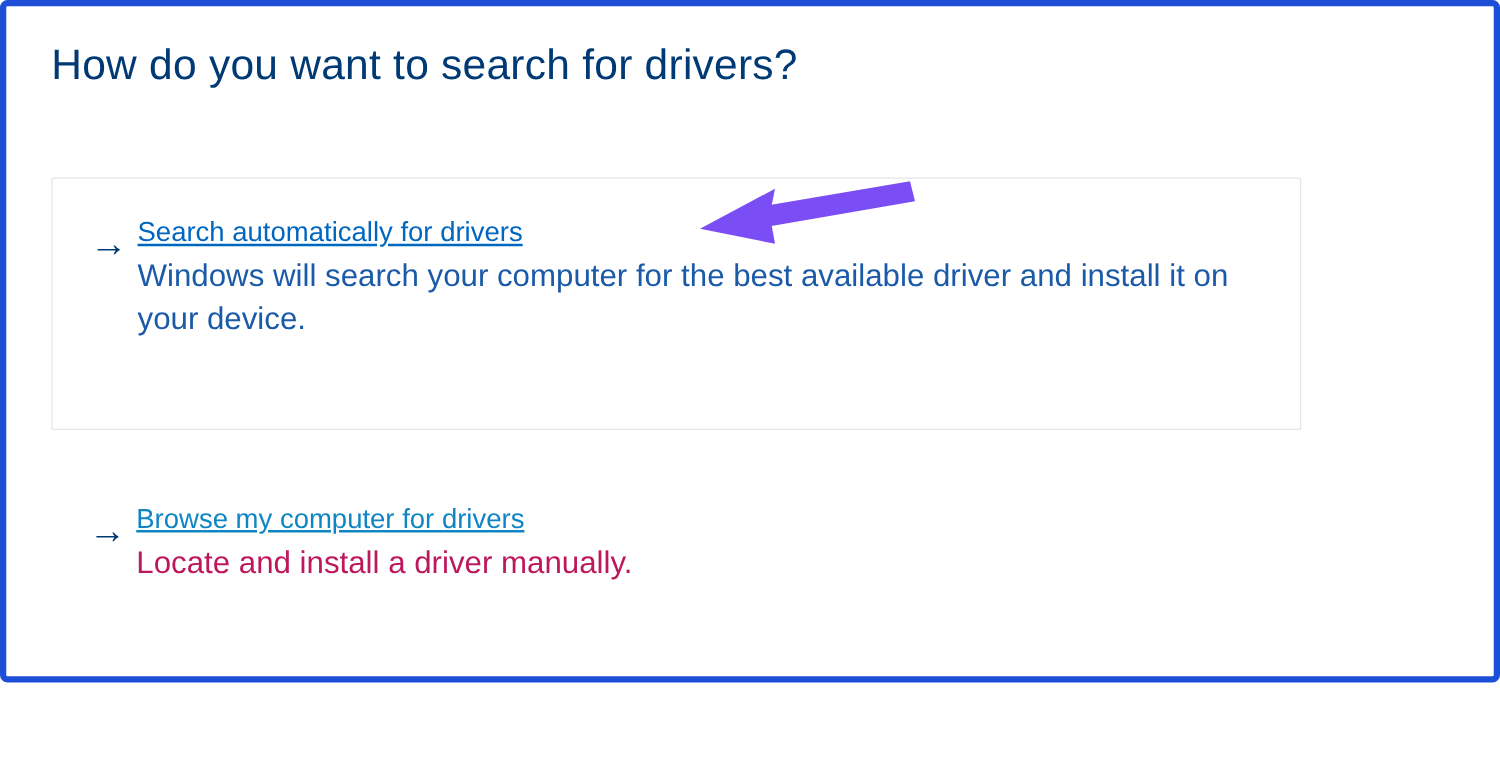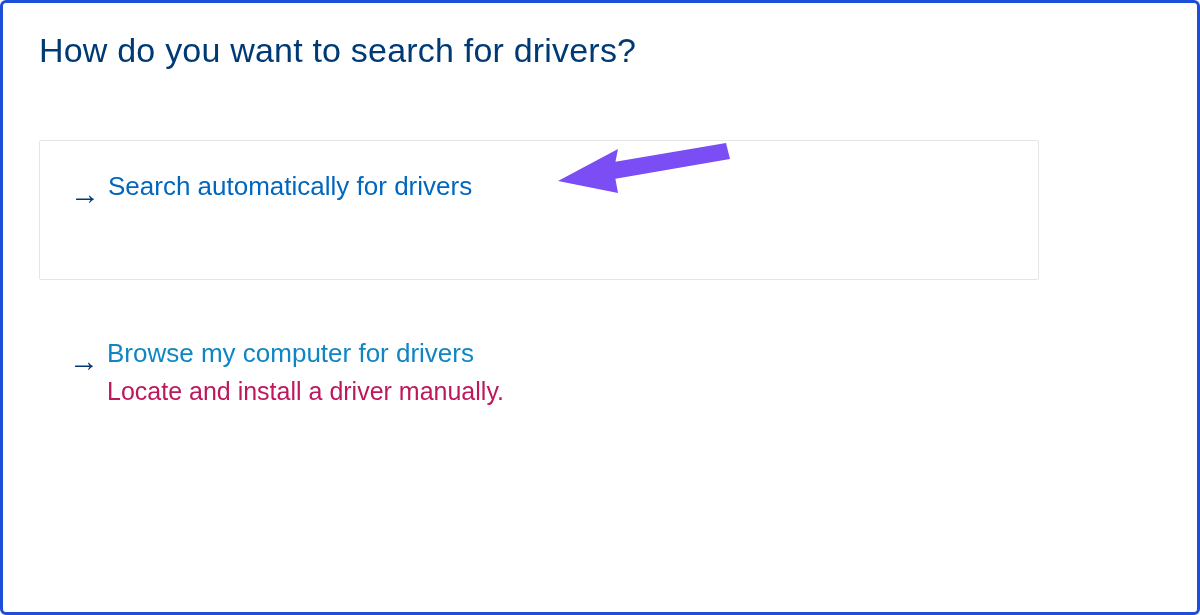--- a/index.html
+++ b/index.html
@@ -5,22 +5,22 @@
     * { box-sizing: border-box; margin: 0; padding: 0; }
     body {
       width: 1200px;
       height: 615px;
       font-family: "Segoe UI", Tahoma, sans-serif;
       background: #ffffff;
       position: relative;
     }
     .outer-frame {
       width: 1200px;
-      height: 615px;
-      border: 3px solid #1d4ed8;
+      height: 546px;
+      border: 5px solid #1d4ed8;
       border-radius: 6px;
       background: #fff;
       position: relative;
     }
     .content-area {
       padding: 24px 36px 24px 36px;
     }
     .heading {
       font-size: 34px;
       font-weight: 400;
@@ -59,24 +59,25 @@
     }
     .arrow-col span {
       font-size: 30px;
       color: #003a75;
       line-height: 1;
     }
     .text-col {
       flex: 1;
     }
     .opt-title {
-      font-size: 26px;
+      font-size: 22px;
       font-weight: 400;
       color: #0067c0;
       line-height: 1.2;
+      text-decoration: underline;
     }
     .opt-desc {
       font-size: 25px;
       font-weight: 400;
       color: #1a5aa8;
       margin-top: 6px;
       line-height: 1.35;
       max-width: 880px;
     }
     .option-plain .opt-title {
@@ -102,20 +103,21 @@
 
     <h1 class="heading">How do you want to search for drivers?</h1>
 
     <div class="option-box">
       <div class="opt-row">
         <div class="arrow-col">
           <span>→</span>
         </div>
         <div class="text-col">
           <div class="opt-title">Search automatically for drivers</div>
+          <div class="opt-desc">Windows will search your computer for the best available driver and install it on your device.</div>
         </div>
       </div>
     </div>
 
     <div class="option-plain">
       <div class="opt-row">
         <div class="arrow-col">
           <span>→</span>
         </div>
         <div class="text-col">

